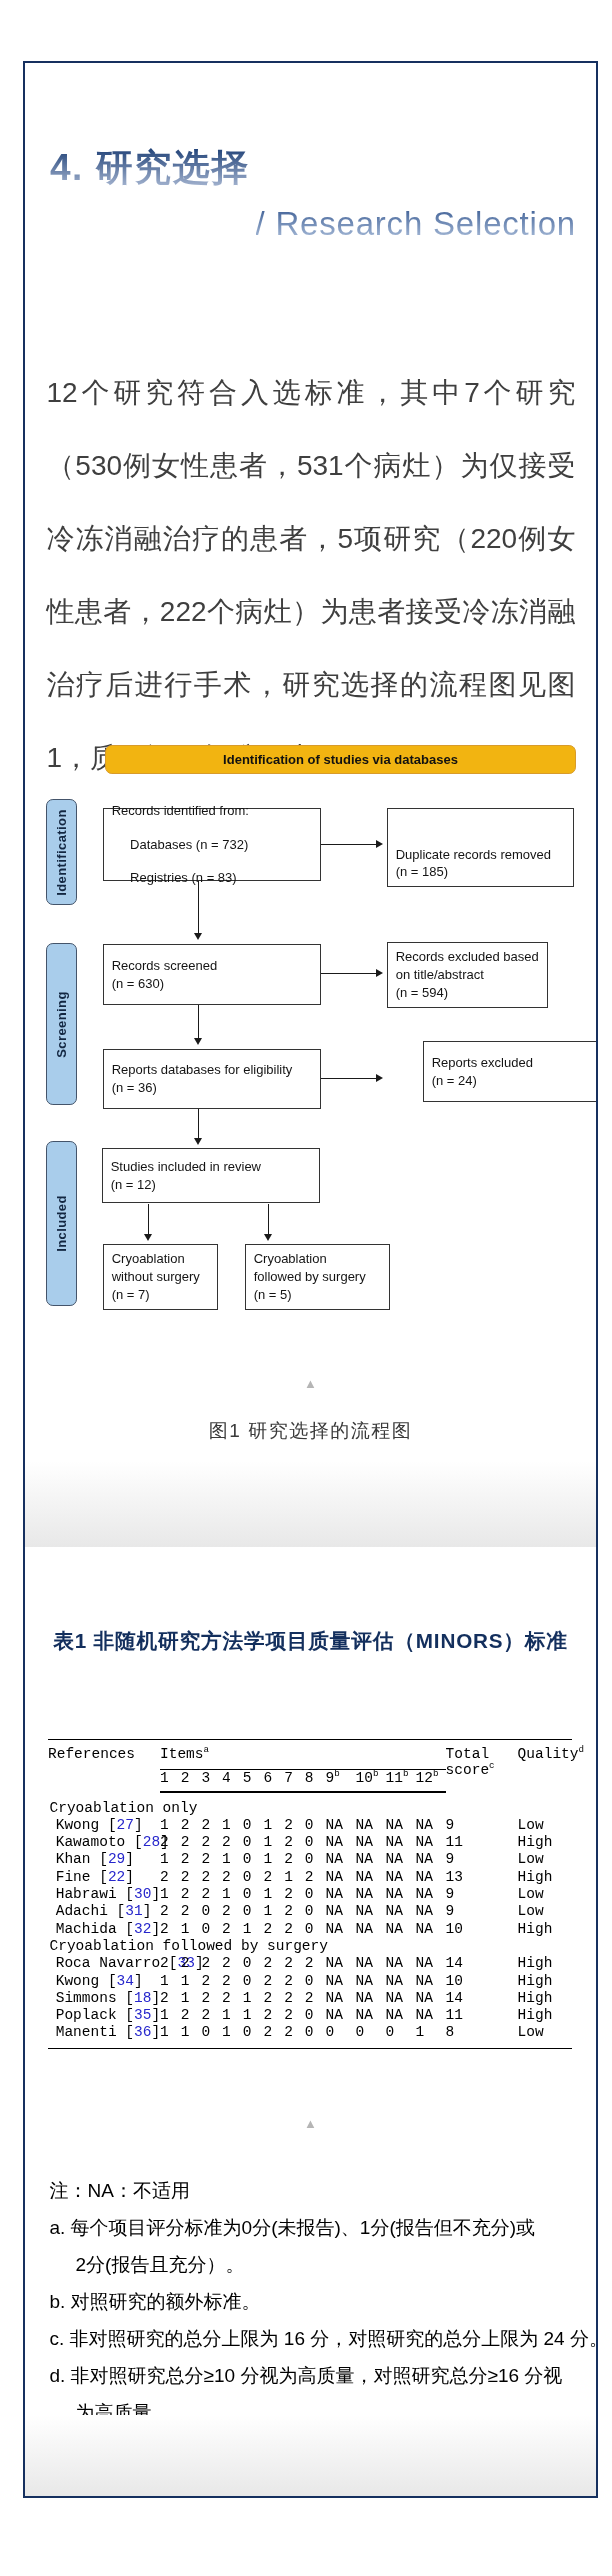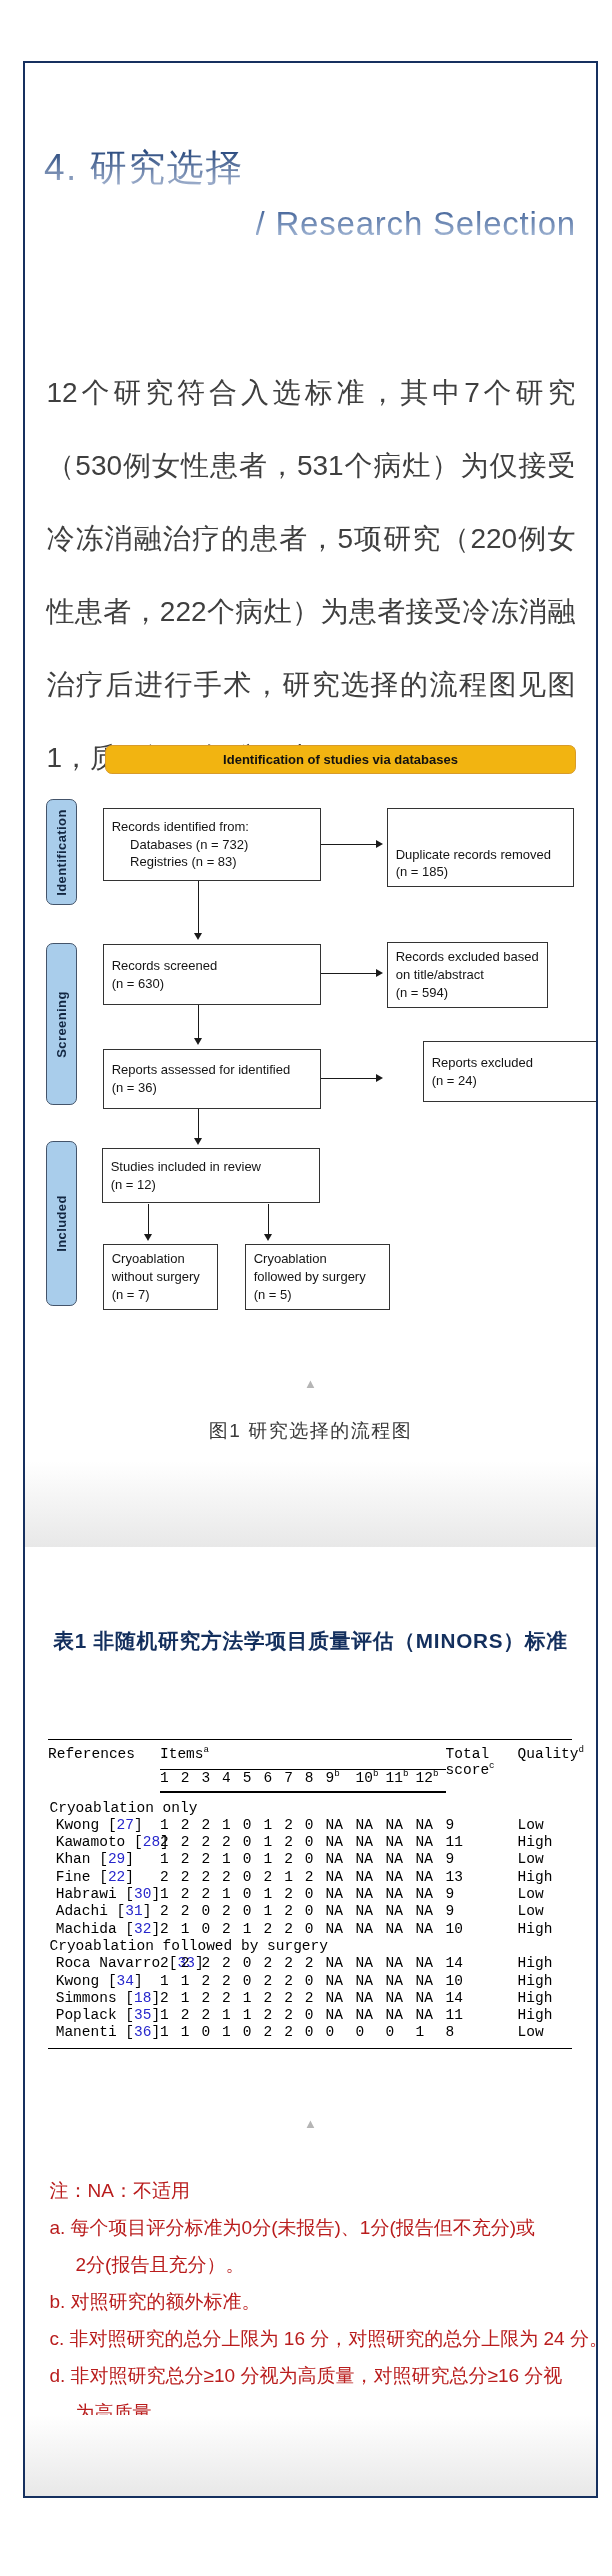--- a/index.html
+++ b/index.html
@@ -6,21 +6,21 @@
   body {
     width:612px; height:2576px; background:#ffffff; position:relative;
     font-family:"Liberation Sans", sans-serif;
   }
   .card {
     position:absolute; left:23px; top:61px; width:575px; height:2437px;
     border:2.3px solid #16305f; background:#fff; box-sizing:border-box; overflow:hidden;
   }
   
   .sec-title {
-    position:absolute; left:19px; top:80px; font-size:37px; font-weight:normal; letter-spacing:1.5px;
+    position:absolute; left:25px; top:80px; font-size:37px; font-weight:bold; letter-spacing:1.5px;
     background:linear-gradient(180deg,#24457a 12%,#b9c6de 100%);
     -webkit-background-clip:text; background-clip:text; color:transparent; white-space:nowrap;
   }
   .sec-sub {
     position:absolute; right:20px; top:142px; font-size:33px; font-weight:normal; letter-spacing:0.8px;
     background:linear-gradient(180deg,#3f6096 8%,#b4c6e0 100%);
     -webkit-background-clip:text; background-clip:text; color:transparent; white-space:nowrap;
   }
   
   .para {
@@ -45,21 +45,21 @@
     color:#132742; letter-spacing:0.4px;
   }
   #stage-identification { top:63px;  height:106px; }
   #stage-screening      { top:207px; height:162px; }
   #stage-included       { top:405px; height:165px; }
   .fbox {
     position:absolute; background:#fff; border:1.5px solid #333; box-sizing:border-box;
     display:flex; flex-direction:column; justify-content:center;
     padding:4.6px 7.7px; font-size:13px; line-height:1.38; color:#141414;
   }
-  .fbox.indent-sub .fc-line:not(:first-child) { padding-left:18.4px; }
+  .fbox.indent-sub .fc-line:not(:first-child) { padding-left:18.4px;margin-top:16px; }
   #box-identified       { left:78px; top:72px;  width:218px; height:73px; }
   #box-duplicates       { left:362px; top:72px;  width:187px; height:79px;justify-content:flex-end; }
   #box-screened         { left:78px; top:208px; width:218px; height:61px; }
   #box-excluded-title   { left:362px; top:206px; width:161px; height:66px; }
   #box-assessed         { left:78px; top:313px; width:218px; height:60px; }
   #box-reports-excluded { left:362px; top:305px; width:197px; height:61px;margin-left:36px; }
   #box-included-review  { left:77px; top:412px; width:218px; height:55px; }
   #box-cryo-only        { left:78px; top:508px; width:115px; height:66px; }
   #box-cryo-surgery     { left:220px; top:508px; width:145px; height:66px; }
   .varrow { position:absolute; width:0; border-left:1.5px solid #1a1a1a; }
@@ -109,21 +109,21 @@
   table.minors td { padding:0; line-height:17.3px; vertical-align:middle; white-space:nowrap; overflow:visible; }
   table.minors tr.section td { padding-left:1.5px; }
   table.minors tr.section.first td { padding-top:6.1px; }
   table.minors tr.study td.ref { padding-left:7.7px; }
   table.minors tr.last td { padding-bottom:6.1px; }
   table.minors sup { font-size:9.2px; line-height:0; }
   .cite { color:#2626cc; }
   
   .notes {
     position:absolute; left:24.5px; top:2109px; width:528px;
-    font-size:19px; line-height:37px; color:#b91c1c;
+    font-size:19px; line-height:37px; color:#000000;
   }
   .note-line { white-space:nowrap; }
   .note-line.indent { padding-left:26px; }
 </style>
 </head>
 <body>
 
 <div class="card">
 
   <div class="sec-title">4. 研究选择</div>
@@ -156,21 +156,21 @@
     <div class="fbox" id="box-screened">
         <div class="fc-line">Records screened</div>
         <div class="fc-line">(n = 630)</div>
       </div>
     <div class="fbox" id="box-excluded-title">
         <div class="fc-line">Records excluded based</div>
         <div class="fc-line">on title/abstract</div>
         <div class="fc-line">(n = 594)</div>
       </div>
     <div class="fbox" id="box-assessed">
-        <div class="fc-line">Reports assessed for identified</div>
+        <div class="fc-line">Reports databases for eligibility</div>
         <div class="fc-line">(n = 36)</div>
       </div>
     <div class="fbox" id="box-reports-excluded">
         <div class="fc-line">Reports excluded</div>
         <div class="fc-line">(n = 24)</div>
       </div>
     <div class="fbox" id="box-included-review">
         <div class="fc-line">Studies included in review</div>
         <div class="fc-line">(n = 12)</div>
       </div>

